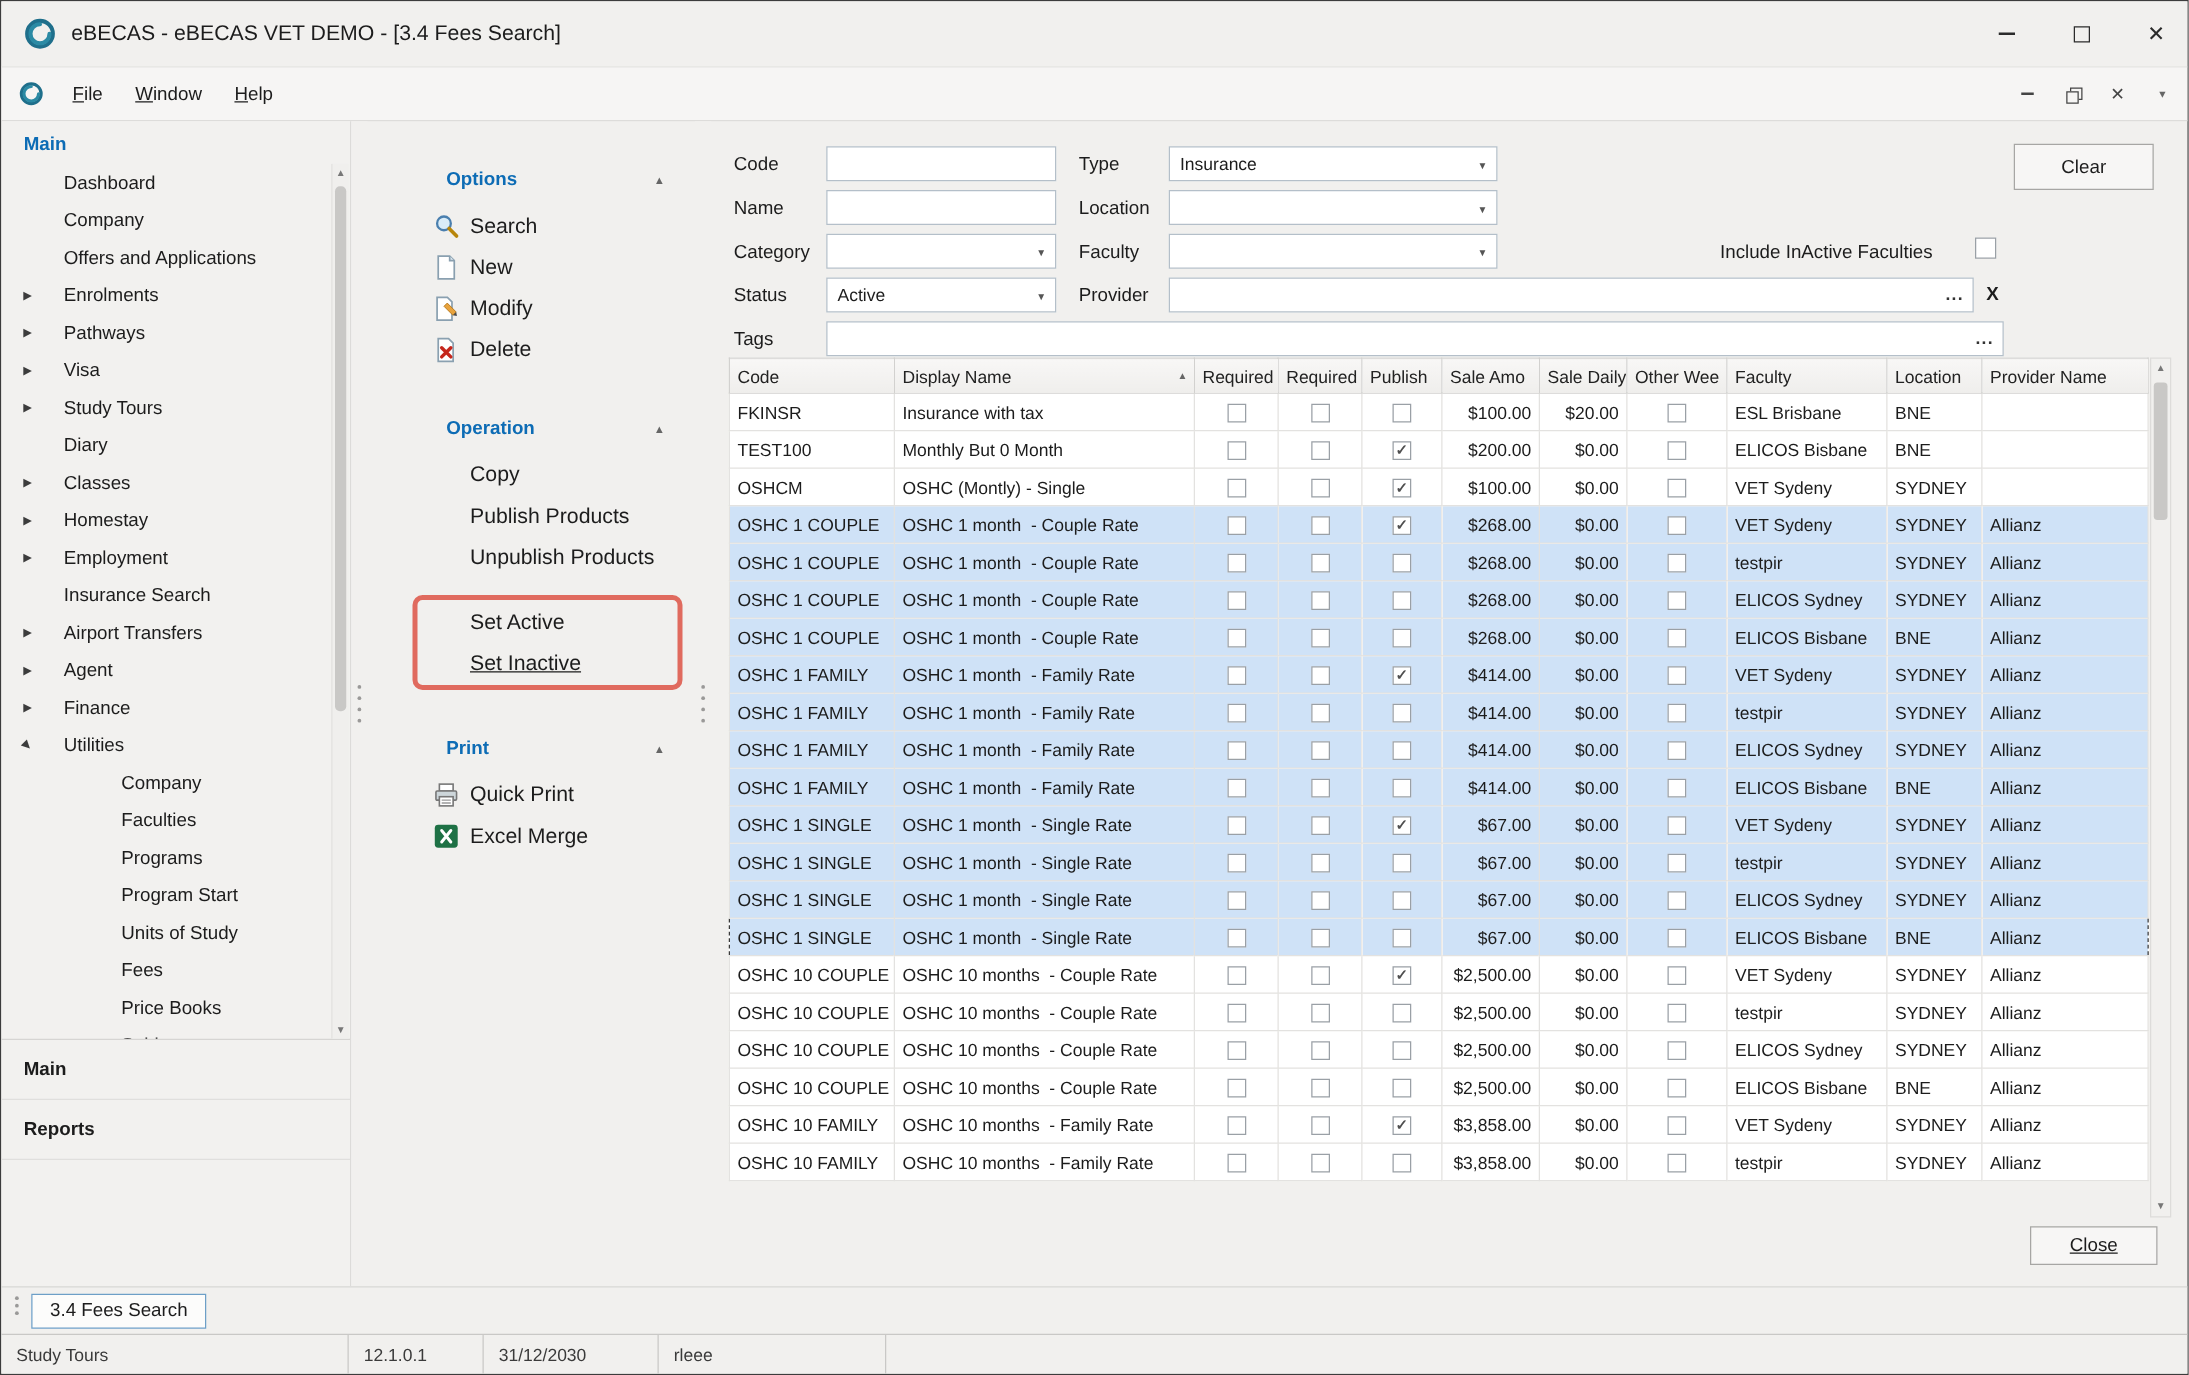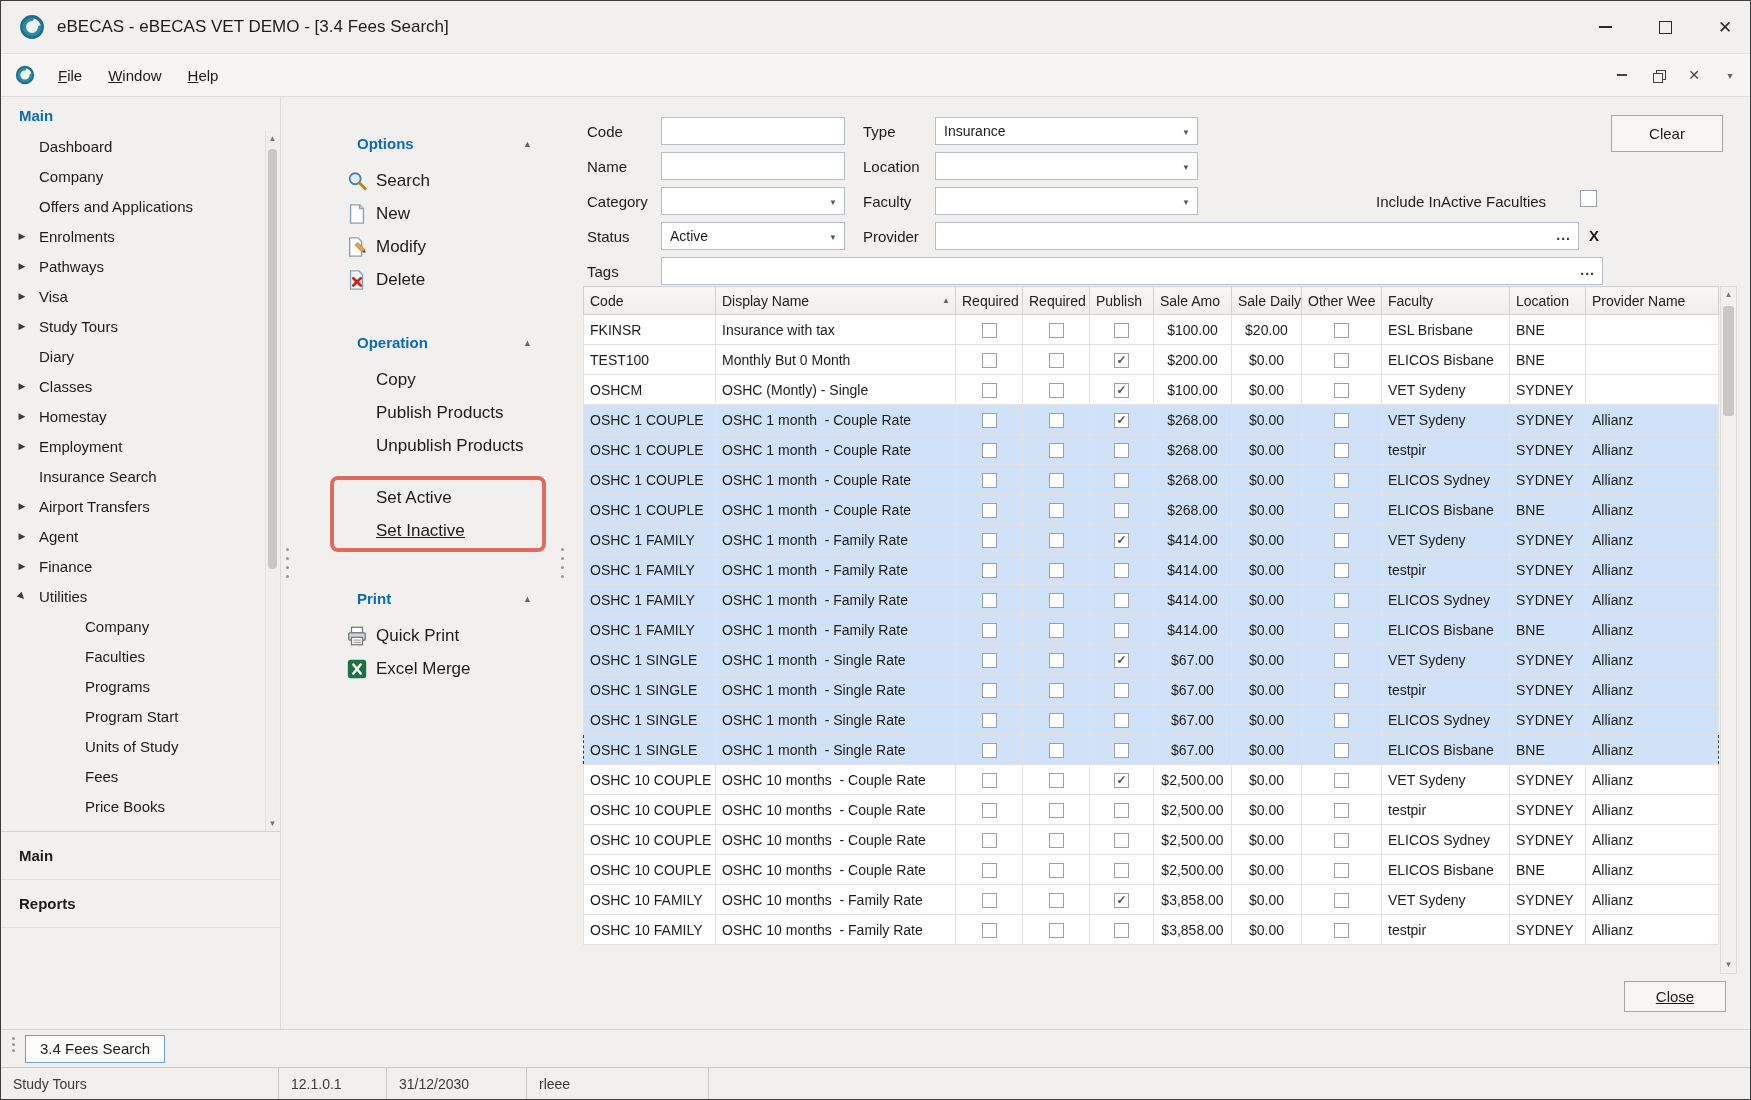--- a/index.html
+++ b/index.html
@@ -36,21 +36,21 @@
   
   .main { height:932px; display:flex; flex:none; }
 
   
   .sidebar { width:280px; flex:none; background:#f2f1ef; border-right:1px solid #dcdbd9; display:flex; flex-direction:column; }
   .sidebar-header { height:34px; padding:10px 0 0 18px; color:#0d6cb5; font-weight:bold; font-size:15px; flex:none; }
   .nav-list { height:700px; position:relative; overflow:hidden; flex:none; padding-right:16px; }
   .nav-item { height:30px; display:flex; align-items:center; padding-left:12px; font-size:15px; color:#1c1c1c; cursor:default; }
   .nav-arrow { width:18px; flex:none; font-size:9px; color:#3c3c3c; text-align:center; }
   .rot45 { transform:rotate(45deg); display:inline-block; }
-  .nav-label { margin-left:8px; white-space:nowrap; }
+  .nav-label { margin-left:20px; white-space:nowrap; }
   .nav-item.child { padding-left:58px; }
   .nav-scroll { position:absolute; right:1px; top:0; width:14px; height:700px; background:#f0efed; border-left:1px solid #e2e1df; }
   .nav-scroll .arr { position:absolute; left:0; width:100%; height:15px; font-size:8px; color:#777; text-align:center; line-height:15px; }
   .nav-scroll .arr.up { top:0; }
   .nav-scroll .arr.down { bottom:0; }
   .nav-scroll .thumb { position:absolute; left:2px; top:18px; width:9px; height:420px; background:#c9c8c6; border-radius:4px; }
   .sidebar-footer { flex:1; border-top:1px solid #d6d5d3; }
   .sidebar-footer-item { height:48px; display:flex; align-items:center; padding-left:18px; font-size:15px; font-weight:bold; color:#1c1c1c; border-bottom:1px solid #e0dfdd; cursor:default; }
 
   
@@ -84,21 +84,21 @@
   .btn { background:#f7f6f5; border:1px solid #a7a6a4; font-size:15px; color:#1c1c1c; font-family:"Liberation Sans",sans-serif; cursor:default; }
   .clear-btn { position:absolute; left:1030px; top:2px; width:112px; height:37px; }
 
   
   .grid-wrap { position:absolute; left:14px; top:189px; width:1154px; height:688px; }
   table.grid { table-layout:fixed; border-collapse:collapse; width:1135px; background:#fff; }
   table.grid th { height:28px; background:linear-gradient(#f8f7f6,#efeeec); border:1px solid #d2d1cf; font-weight:normal; font-size:14px; color:#222; text-align:left; padding:0 6px; white-space:nowrap; overflow:hidden; position:relative; }
   .sort-icon { position:absolute; right:5px; top:9px; font-size:8px; color:#666; }
   table.grid td { height:30px; border:1px solid #e3e2e0; font-size:14px; color:#1c1c1c; padding:0 6px; white-space:pre; overflow:hidden; background:#fff; }
   tr.sel td { background:#cfe2f7; }
-  td.money { text-align:center; }
+  td.money { text-align:right; }
   td.c-center { text-align:center; }
   .chk { width:15px; height:15px; border:1px solid #9aa0a6; background:#fff; display:inline-flex; align-items:center; justify-content:center; vertical-align:middle; }
   .chk.checked::after { content:"\2713"; font-size:12px; font-weight:bold; color:#4f4f4f; line-height:1; }
   tr.focused td { border-top:1px dashed #3a3a3a; border-bottom:1px dashed #3a3a3a; }
   tr.focused td:first-child { border-left:1px dashed #3a3a3a; }
   tr.focused td:last-child { border-right:1px dashed #3a3a3a; }
   .grid-scroll { position:absolute; right:0; top:0; width:17px; height:688px; background:#f1f0ee; border:1px solid #dddcda; }
   .grid-scroll .arr { position:absolute; left:0; width:100%; height:16px; font-size:8px; color:#777; text-align:center; line-height:16px; }
   .grid-scroll .arr.up { top:0; }
   .grid-scroll .arr.down { bottom:0; }

